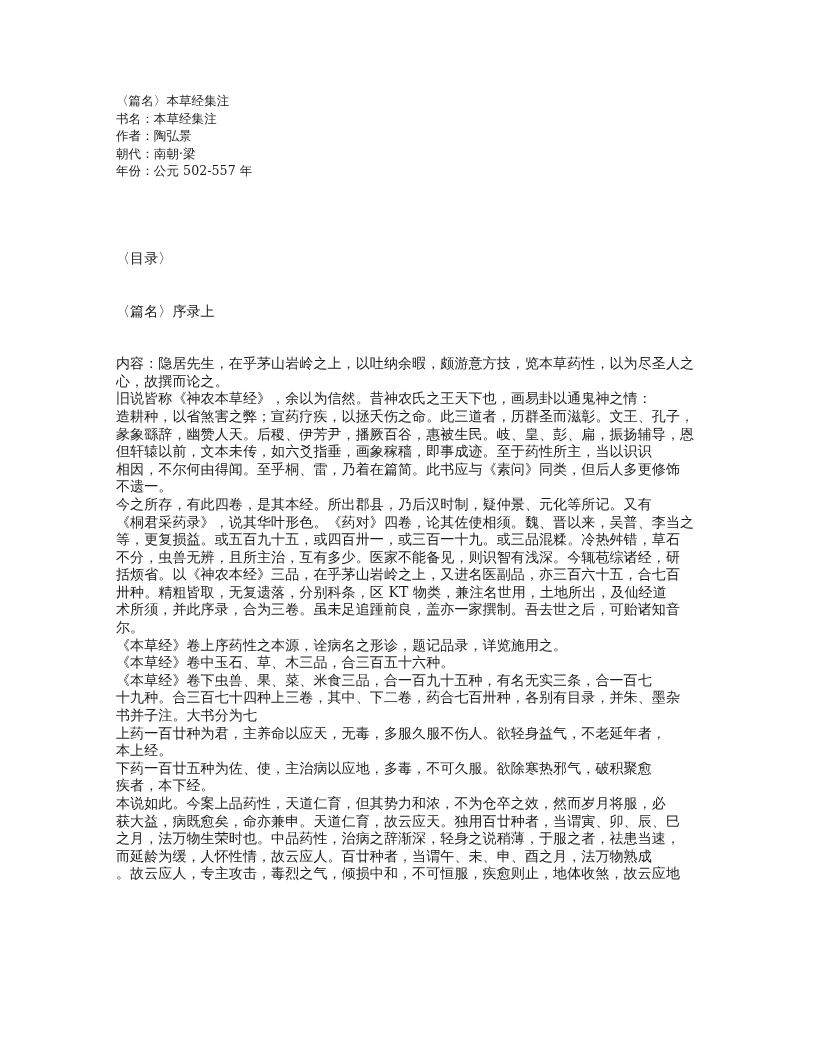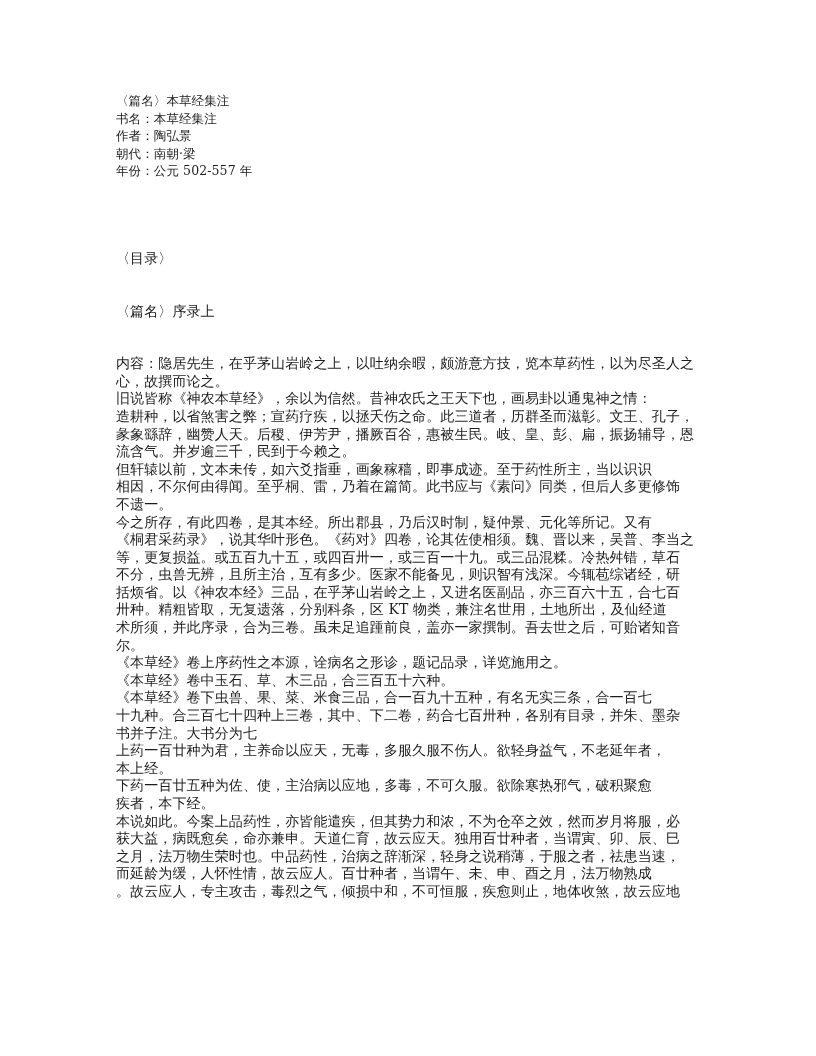--- a/index.html
+++ b/index.html
@@ -66,42 +66,41 @@
     <div class="line">〈篇名〉序录上</div>
 
     <div class="spacer-sm"></div>
 
     <div class="block" id="body-lines">
         <div class="line">内容：隐居先生，在乎茅山岩岭之上，以吐纳余暇，颇游意方技，览本草药性，以为尽圣人之</div>
         <div class="line">心，故撰而论之。</div>
         <div class="line">旧说皆称《神农本草经》，余以为信然。昔神农氏之王天下也，画易卦以通鬼神之情：</div>
         <div class="line">造耕种，以省煞害之弊；宣药疗疾，以拯夭伤之命。此三道者，历群圣而滋彰。文王、孔子，</div>
         <div class="line">彖象繇辞，幽赞人天。后稷、伊芳尹，播厥百谷，惠被生民。岐、皇、彭、扁，振扬辅导，恩</div>
-        <div class="line">流含气。并岁逾三千，民到于今赖之。</div>
         <div class="line">但轩辕以前，文本未传，如六爻指垂，画象稼穑，即事成迹。至于药性所主，当以识识</div>
         <div class="line">相因，不尔何由得闻。至乎桐、雷，乃着在篇简。此书应与《素问》同类，但后人多更修饰</div>
         <div class="line">不遗一。</div>
         <div class="line">今之所存，有此四卷，是其本经。所出郡县，乃后汉时制，疑仲景、元化等所记。又有</div>
         <div class="line">《桐君采药录》，说其华叶形色。《药对》四卷，论其佐使相须。魏、晋以来，吴普、李当之</div>
         <div class="line">等，更复损益。或五百九十五，或四百卅一，或三百一十九。或三品混糅。冷热舛错，草石</div>
         <div class="line">不分，虫兽无辨，且所主治，互有多少。医家不能备见，则识智有浅深。今辄苞综诸经，研</div>
         <div class="line">括烦省。以《神农本经》三品，在乎茅山岩岭之上，又进名医副品，亦三百六十五，合七百</div>
         <div class="line">卅种。精粗皆取，无复遗落，分别科条，区 KT 物类，兼注名世用，土地所出，及仙经道</div>
         <div class="line">术所须，并此序录，合为三卷。虽未足追踵前良，盖亦一家撰制。吾去世之后，可贻诸知音</div>
         <div class="line">尔。</div>
         <div class="line">《本草经》卷上序药性之本源，诠病名之形诊，题记品录，详览施用之。</div>
         <div class="line">《本草经》卷中玉石、草、木三品，合三百五十六种。</div>
         <div class="line">《本草经》卷下虫兽、果、菜、米食三品，合一百九十五种，有名无实三条，合一百七</div>
         <div class="line">十九种。合三百七十四种上三卷，其中、下二卷，药合七百卅种，各别有目录，并朱、墨杂</div>
         <div class="line">书并子注。大书分为七</div>
         <div class="line">上药一百廿种为君，主养命以应天，无毒，多服久服不伤人。欲轻身益气，不老延年者，</div>
         <div class="line">本上经。</div>
         <div class="line">下药一百廿五种为佐、使，主治病以应地，多毒，不可久服。欲除寒热邪气，破积聚愈</div>
         <div class="line">疾者，本下经。</div>
-        <div class="line">本说如此。今案上品药性，亦皆能遣疾，但其势力和浓，不为仓卒之效，然而岁月将服，必</div>
+        <div class="line">本说如此。今案上品药性，天道仁育，但其势力和浓，不为仓卒之效，然而岁月将服，必</div>
         <div class="line">获大益，病既愈矣，命亦兼申。天道仁育，故云应天。独用百廿种者，当谓寅、卯、辰、巳</div>
         <div class="line">之月，法万物生荣时也。中品药性，治病之辞渐深，轻身之说稍薄，于服之者，祛患当速，</div>
         <div class="line">而延龄为缓，人怀性情，故云应人。百廿种者，当谓午、未、申、酉之月，法万物熟成</div>
         <div class="line">。故云应人，专主攻击，毒烈之气，倾损中和，不可恒服，疾愈则止，地体收煞，故云应地</div>
       </div>
 
   </div>
 </div>
 
 </body></html>

